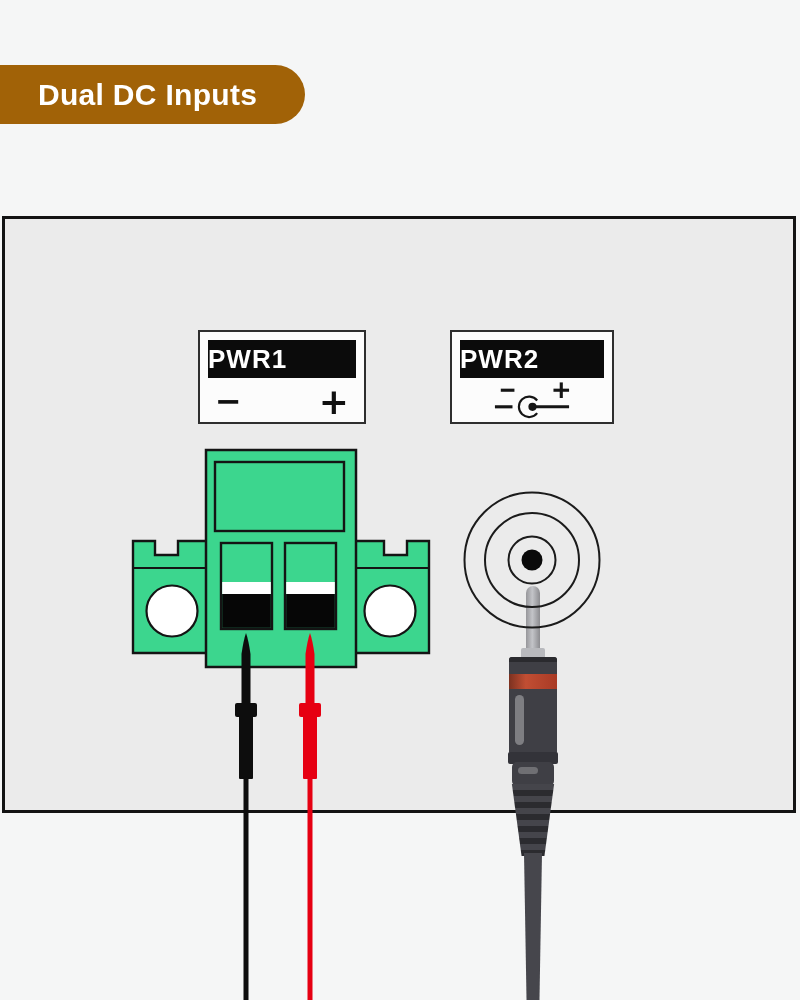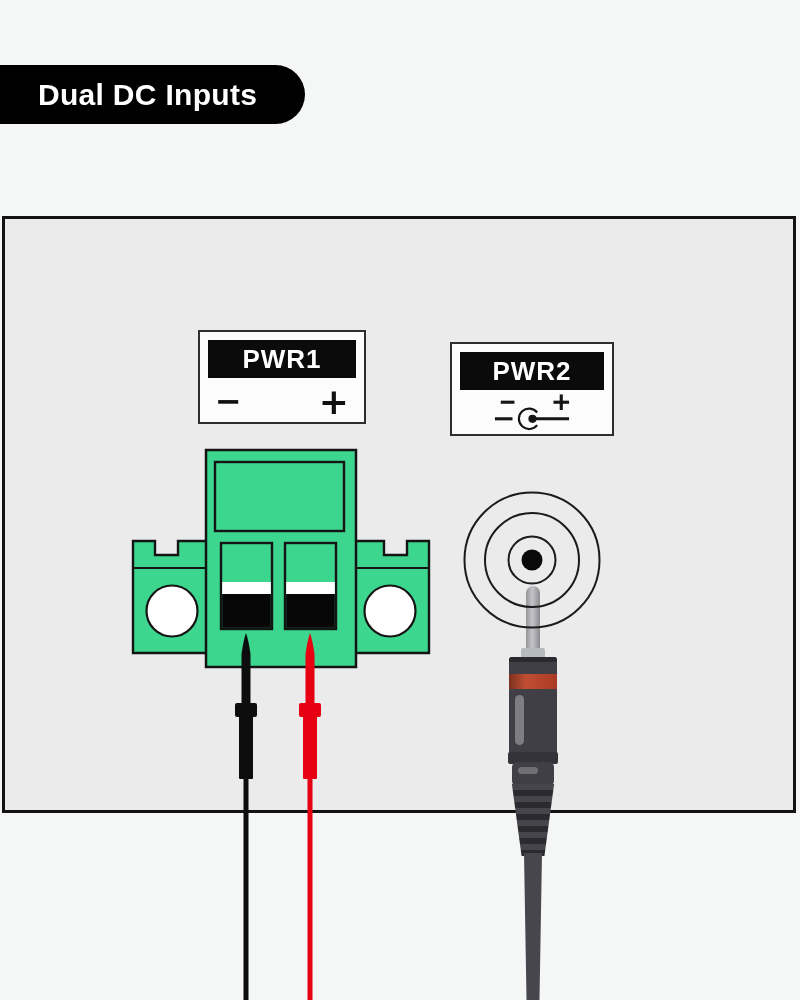--- a/index.html
+++ b/index.html
@@ -3,43 +3,43 @@
 <meta charset="utf-8">
 <style>
   html,body{margin:0;padding:0;background:#fff;}
   .page{
     position:relative;width:800px;height:1000px;overflow:hidden;
     background:#F5F6F6;font-family:"Liberation Sans",sans-serif;
   }
   
   .badge{
     position:absolute;left:0;top:65px;width:305px;height:59px;
-    background:#000000;border-radius:0 30px 30px 0;
+    background:#a16207;border-radius:0 30px 30px 0;
     display:flex;align-items:center;padding-left:38px;box-sizing:border-box;
   }
   .badge span{color:#fff;font-size:30px;font-weight:bold;letter-spacing:.3px;}
   
   .panel{
     position:absolute;left:2px;top:216px;width:794px;height:597px;
     box-sizing:border-box;background:#EBEBEB;border:3px solid #131313;
   }
   .title{
     position:absolute;left:0;top:271px;width:786px;text-align:center;
     font-size:33px;font-weight:bold;color:#171717;letter-spacing:.5px;
   }
   
   .pwr-box{
     position:absolute;top:330px;height:94px;box-sizing:border-box;
     background:#FCFCFC;border:2px solid #2E2E2E;
   }
   .pwr1{left:198px;width:168px;}
-  .pwr2{left:450px;width:164px;margin-top:12px;}
+  .pwr2{left:450px;width:164px;}
   .pwr-header{
     position:absolute;left:8px;right:8px;top:8px;height:38px;background:#0B0B0B;
-    color:#fff;display:flex;align-items:center;justify-content:center;
+    color:#fff;display:flex;align-items:center;justify-content:flex-start;
     font-size:26px;font-weight:bold;letter-spacing:1px;
   }
   .signs{
     position:absolute;left:0;right:0;top:48px;bottom:0;
     display:flex;justify-content:space-between;align-items:center;
     padding:0 15px;font-family:"DejaVu Sans",sans-serif;font-weight:bold;color:#101010;
   }
   .signs .minus{font-size:32px;}
   .signs .plus{font-size:36px;}
   .polarity{position:absolute;left:0;top:44px;width:100%;height:46px;}

